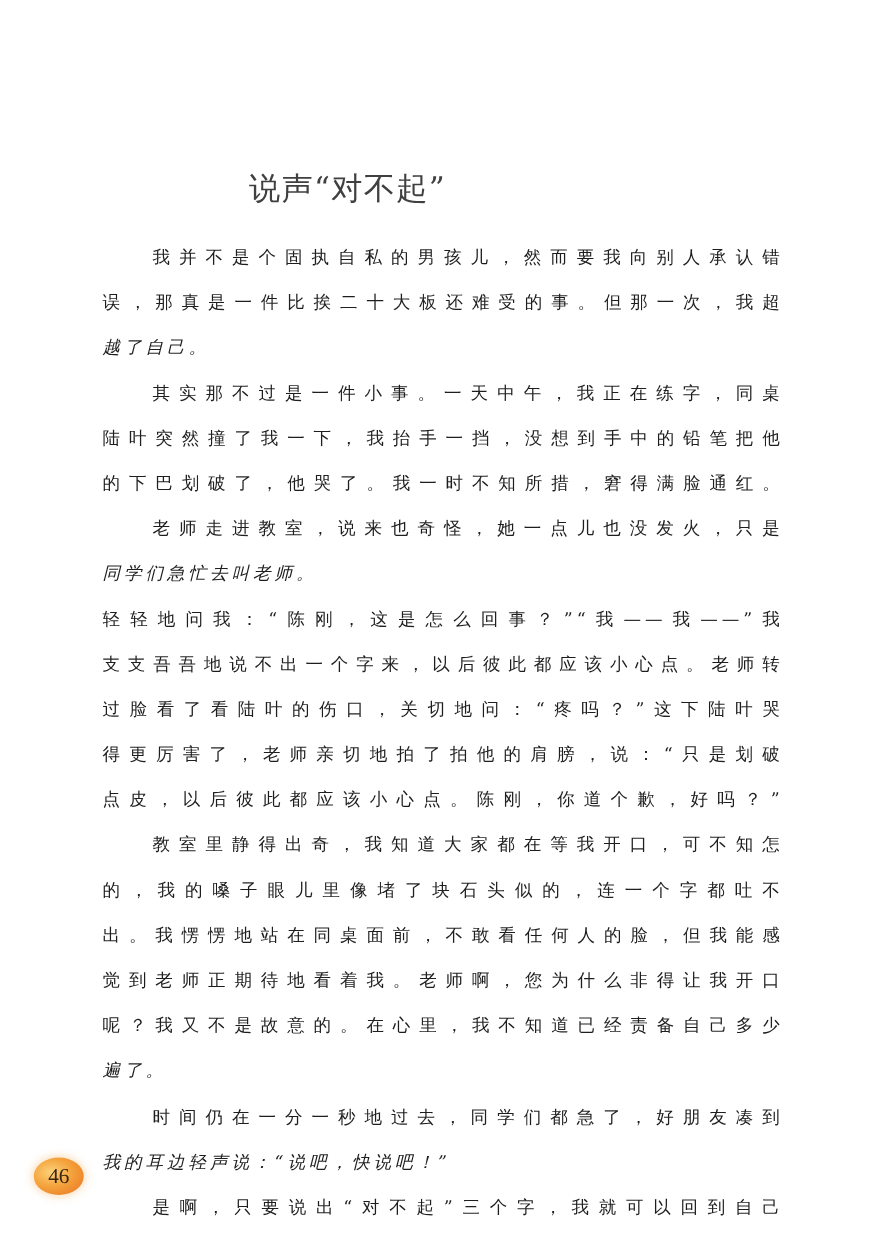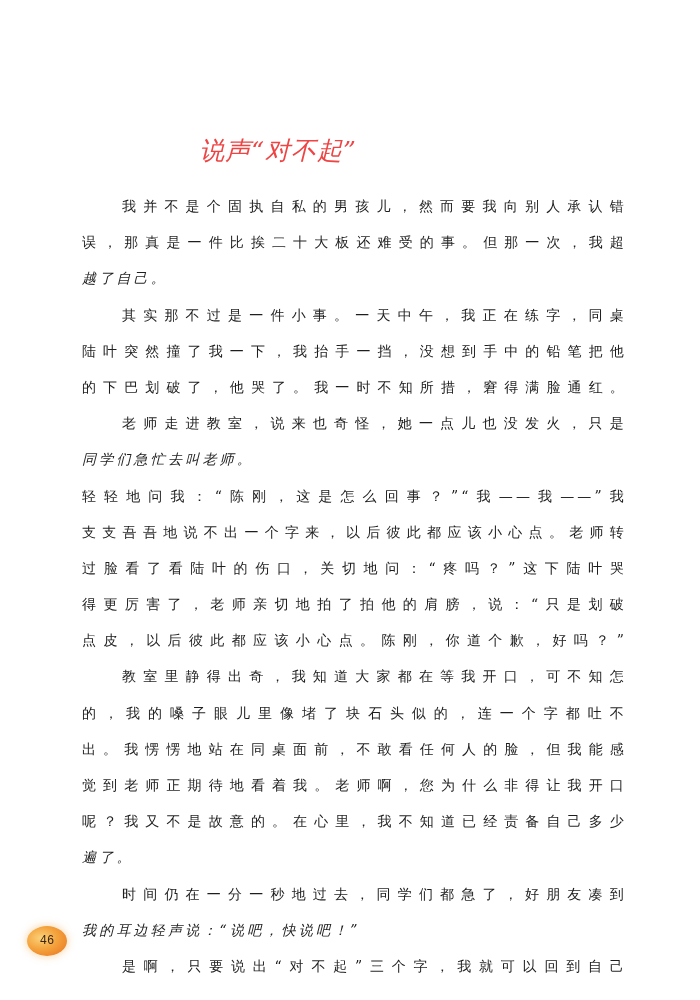--- a/index.html
+++ b/index.html
@@ -1,30 +1,30 @@
 <!DOCTYPE html>
 <html><head>
 <meta charset="utf-8">
 <style>
   html, body { margin: 0; padding: 0; background: #ffffff; }
   body { width: 700px; height: 1000px; position: relative; overflow: hidden;
          font-family: "DejaVu Serif", "Liberation Serif", serif; color: #1e1e1e; }
   .title { position: absolute; top: 134px; left: 0; width: 556px; text-align: center;
-           font-size: 25px; letter-spacing: 1px; color: #ef4444; font-style: italic; }
+           font-size: 25px; letter-spacing: 1px; color: #404040; }
   .body-text { position: absolute; top: 188px; left: 82px; width: 545px; }
   .line { height: 36.2px; line-height: 36.2px; font-size: 14px; white-space: nowrap;
           letter-spacing: 3.2px; text-align: justify; text-align-last: justify; }
   .line.indent { padding-left: 40px; }
   .line.last { text-align-last: left; font-style: italic; }
   .page-badge { position: absolute; left: 27px; top: 926px; width: 40px; height: 30px;
                 border-radius: 50%;
                 background: radial-gradient(ellipse at 35% 40%, #fbd27a 0%, #f4a23c 45%, #e8701f 100%);
                 box-shadow: 0 0 6px 2px rgba(248, 200, 140, 0.5);
                 display: flex; align-items: center; justify-content: center;
-                font-family: Liberation Mono, monospace; font-size: 12px; color: #3a2510; }
+                font-family: Liberation Serif, serif; font-size: 17px; color: #3a2510; }
 </style>
 </head>
 <body>
 
 <div class="title">说声“对不起”</div>
 
 <div class="body-text">
 
   <div class="line indent">我并不是个固执自私的男孩儿，然而要我向别人承认错</div>
   <div class="line">误，那真是一件比挨二十大板还难受的事。但那一次，我超</div>

